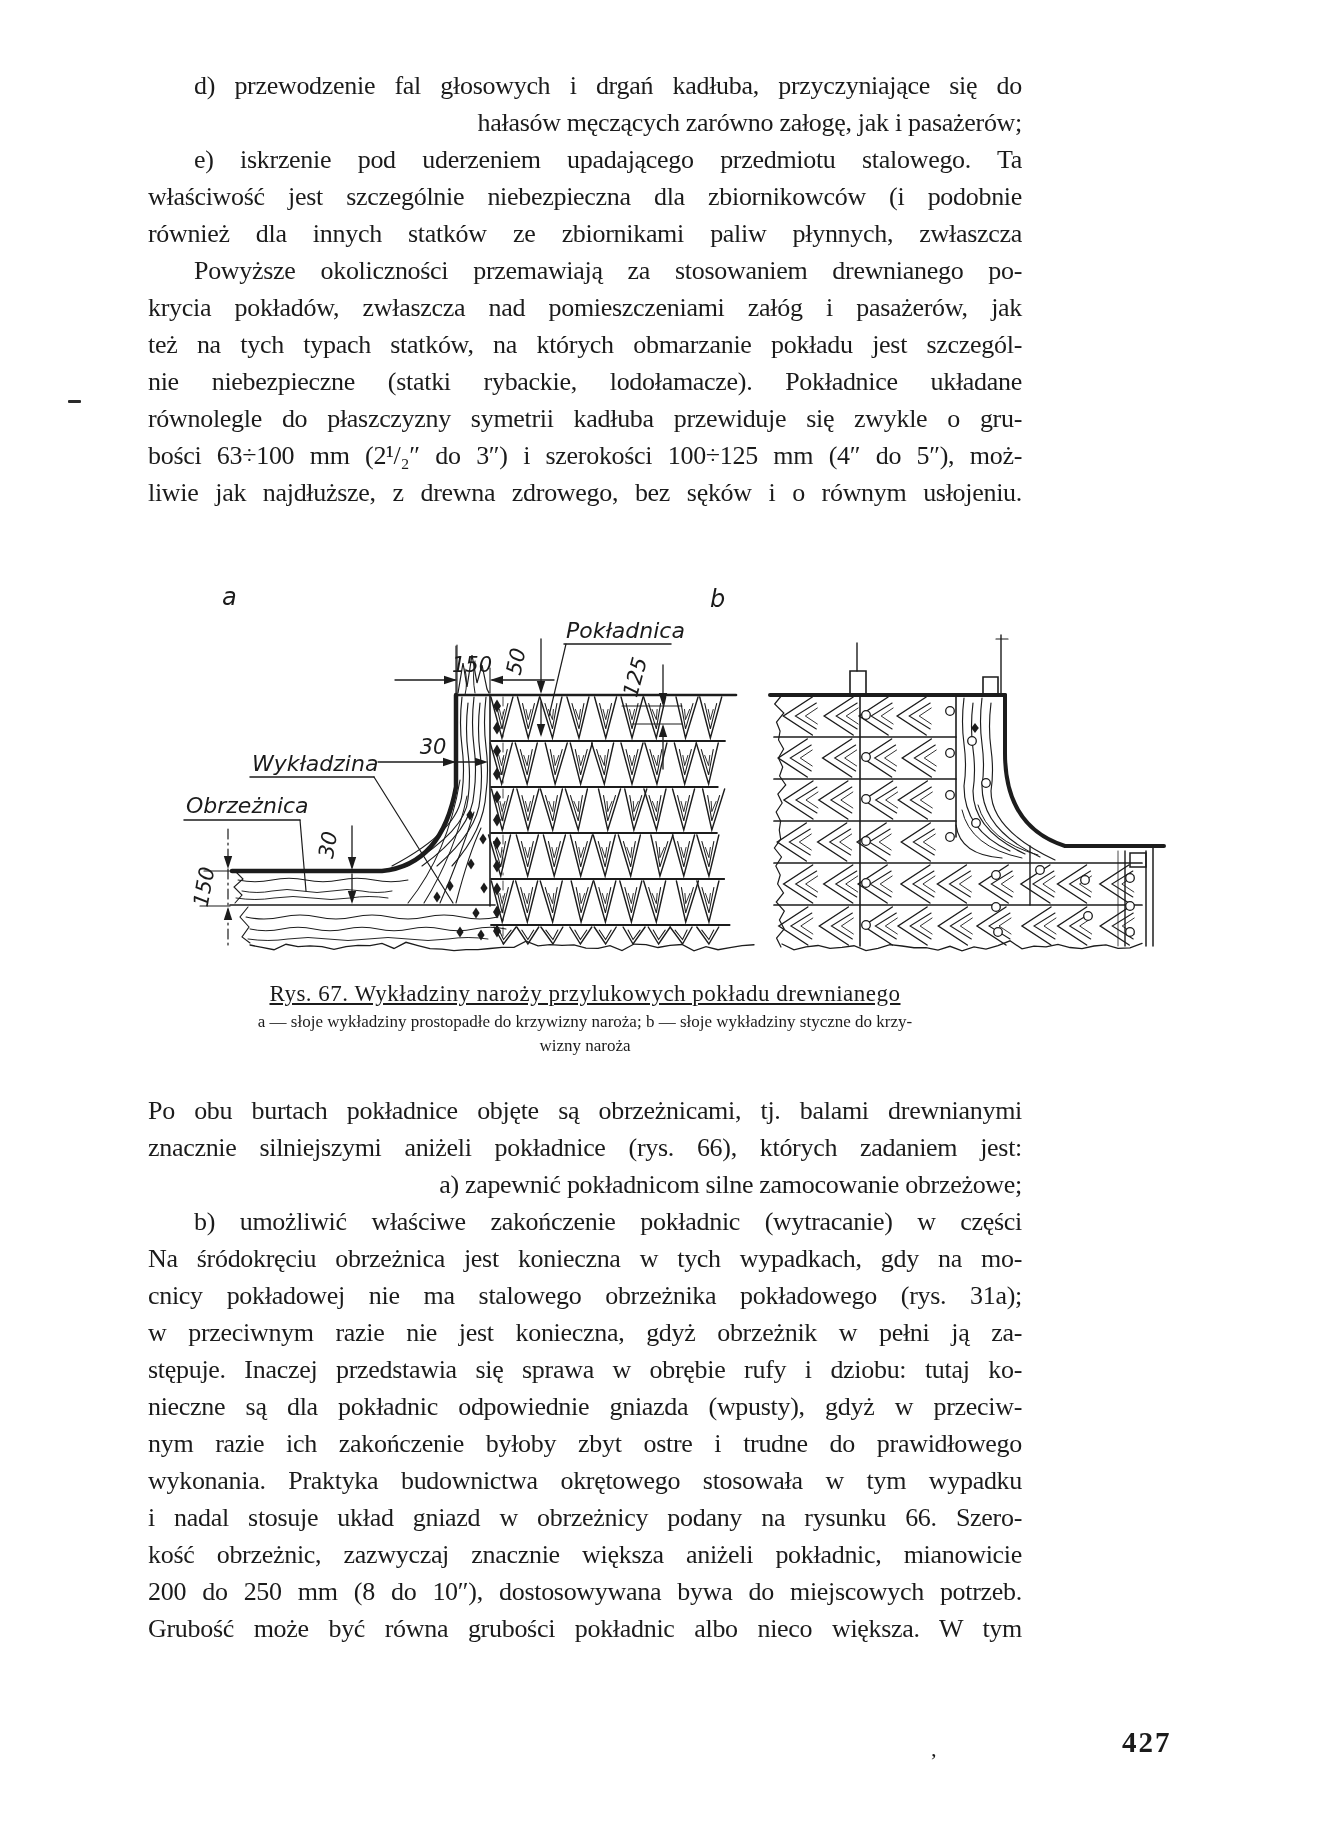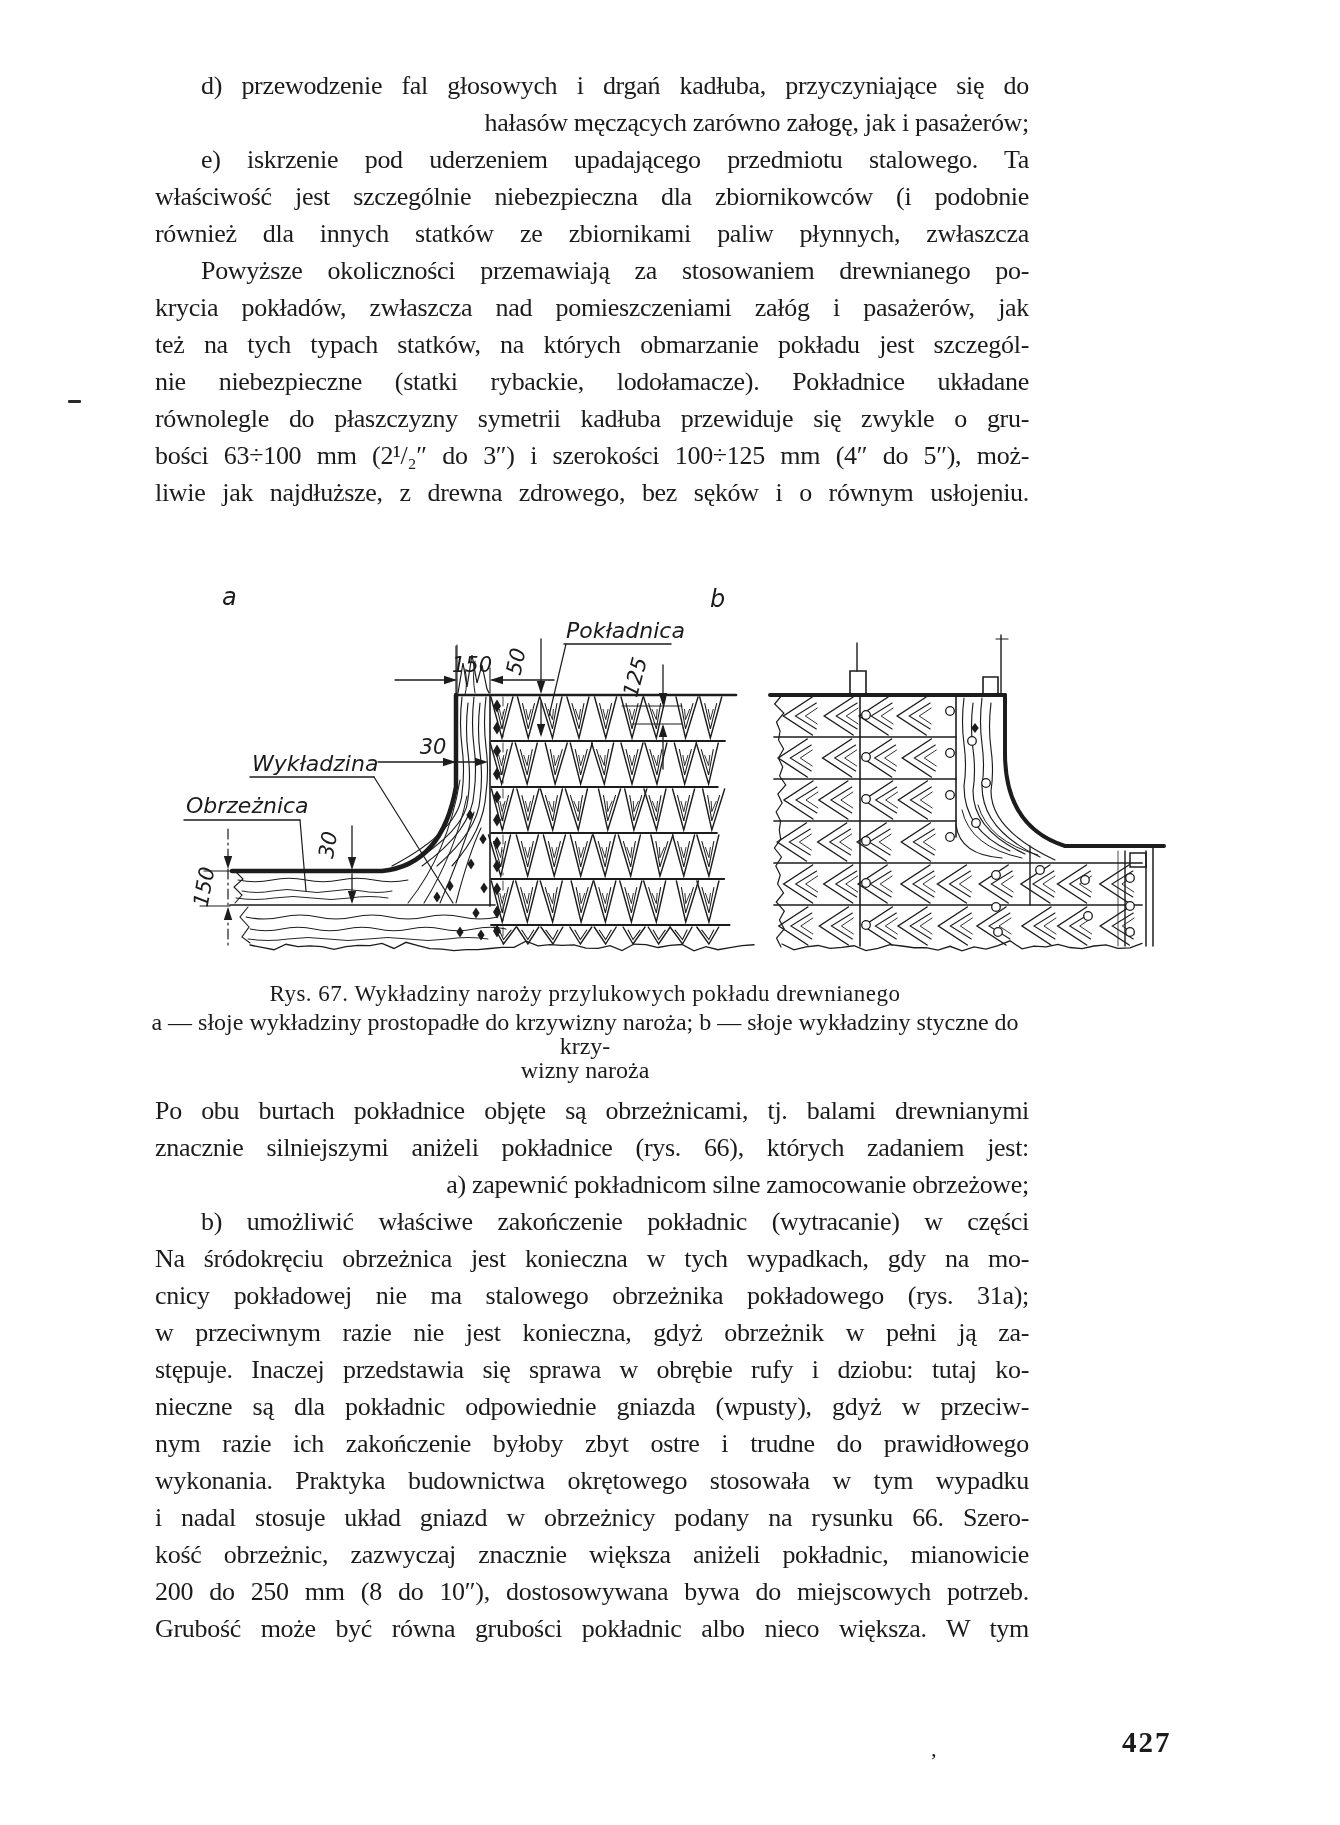--- a/index.html
+++ b/index.html
@@ -1,33 +1,33 @@
 <!DOCTYPE html>
 <html><head>
 <meta charset="utf-8">
 <style>
   html,body{margin:0;padding:0;background:#fff;}
   .page{position:relative;width:1340px;height:1825px;background:#fff;overflow:hidden;
         font-family:"Liberation Serif", serif;color:#1b1b1b;}
-  .tblock{position:absolute;left:148px;width:874px;margin-left:7px;}
+  .tblock{position:absolute;left:148px;width:874px;}
   .b1{top:67px;}
   .b2{top:1092px;}
   .ln{margin:0;font-size:26px;line-height:37px;letter-spacing:-0.3px;white-space:nowrap;
       text-align:right;color:#1b1b1b;}
   .ln.j{white-space:normal;text-align:justify;text-align-last:justify;}
   .ln.ind{padding-left:46px;}
   .ln.ind.j{padding-left:0;text-indent:46px;}
   .fig{position:absolute;left:150px;top:575px;width:1060px;height:400px;margin:0;}
   .flbl{font:italic 22px "DejaVu Sans", sans-serif;fill:#1b1b1b;}
   .flbl.big{font-size:24px;}
   .fdim{font:italic 21px "DejaVu Sans", sans-serif;fill:#1b1b1b;}
   .cap{position:absolute;left:148px;top:978px;width:874px;text-align:center;}
   .cap p{margin:0;}
-  .cap-title{font-size:23px;line-height:32px;letter-spacing:0.5px;}
-  .cap-sub{font-size:24px;line-height:24px;font-family:Liberation Serif, serif;}
+  .cap-title{font-size:23px;line-height:32px;letter-spacing:0.5px;text-decoration:underline;}
+  .cap-sub{font-size:17px;line-height:24px;font-family:Liberation Serif, serif;}
   .pageno{position:absolute;left:1122px;top:1726px;font-size:29px;letter-spacing:2px;font-weight:bold;}
   .artifact.dash{position:absolute;left:68px;top:400px;width:13px;height:3px;background:#2a2a2a;border-radius:1px;}
   .artifact.comma{position:absolute;left:930px;top:1736px;font-size:22px;}
 </style>
 </head>
 <body>
 
 <div class="page">
 
   <div class="artifact dash"></div>

